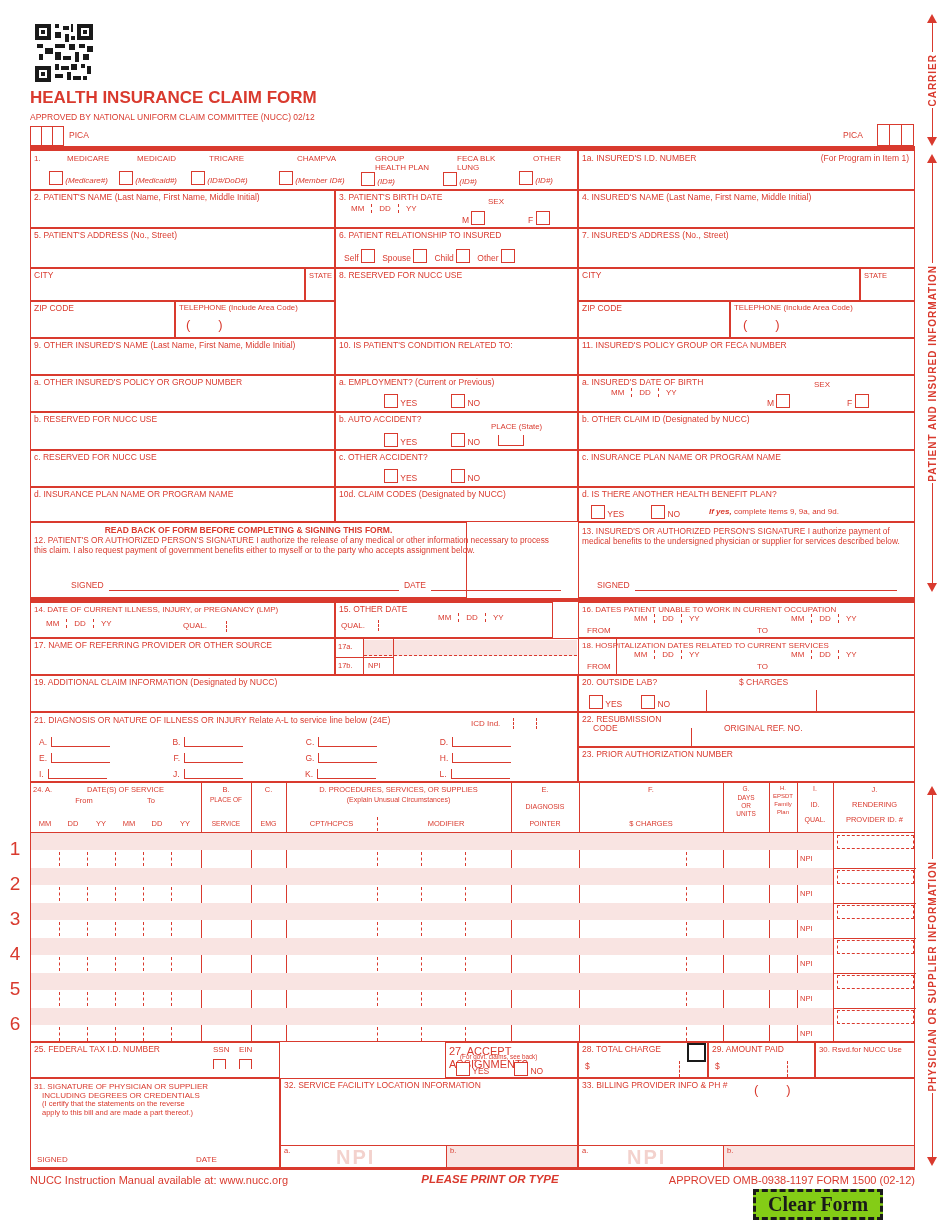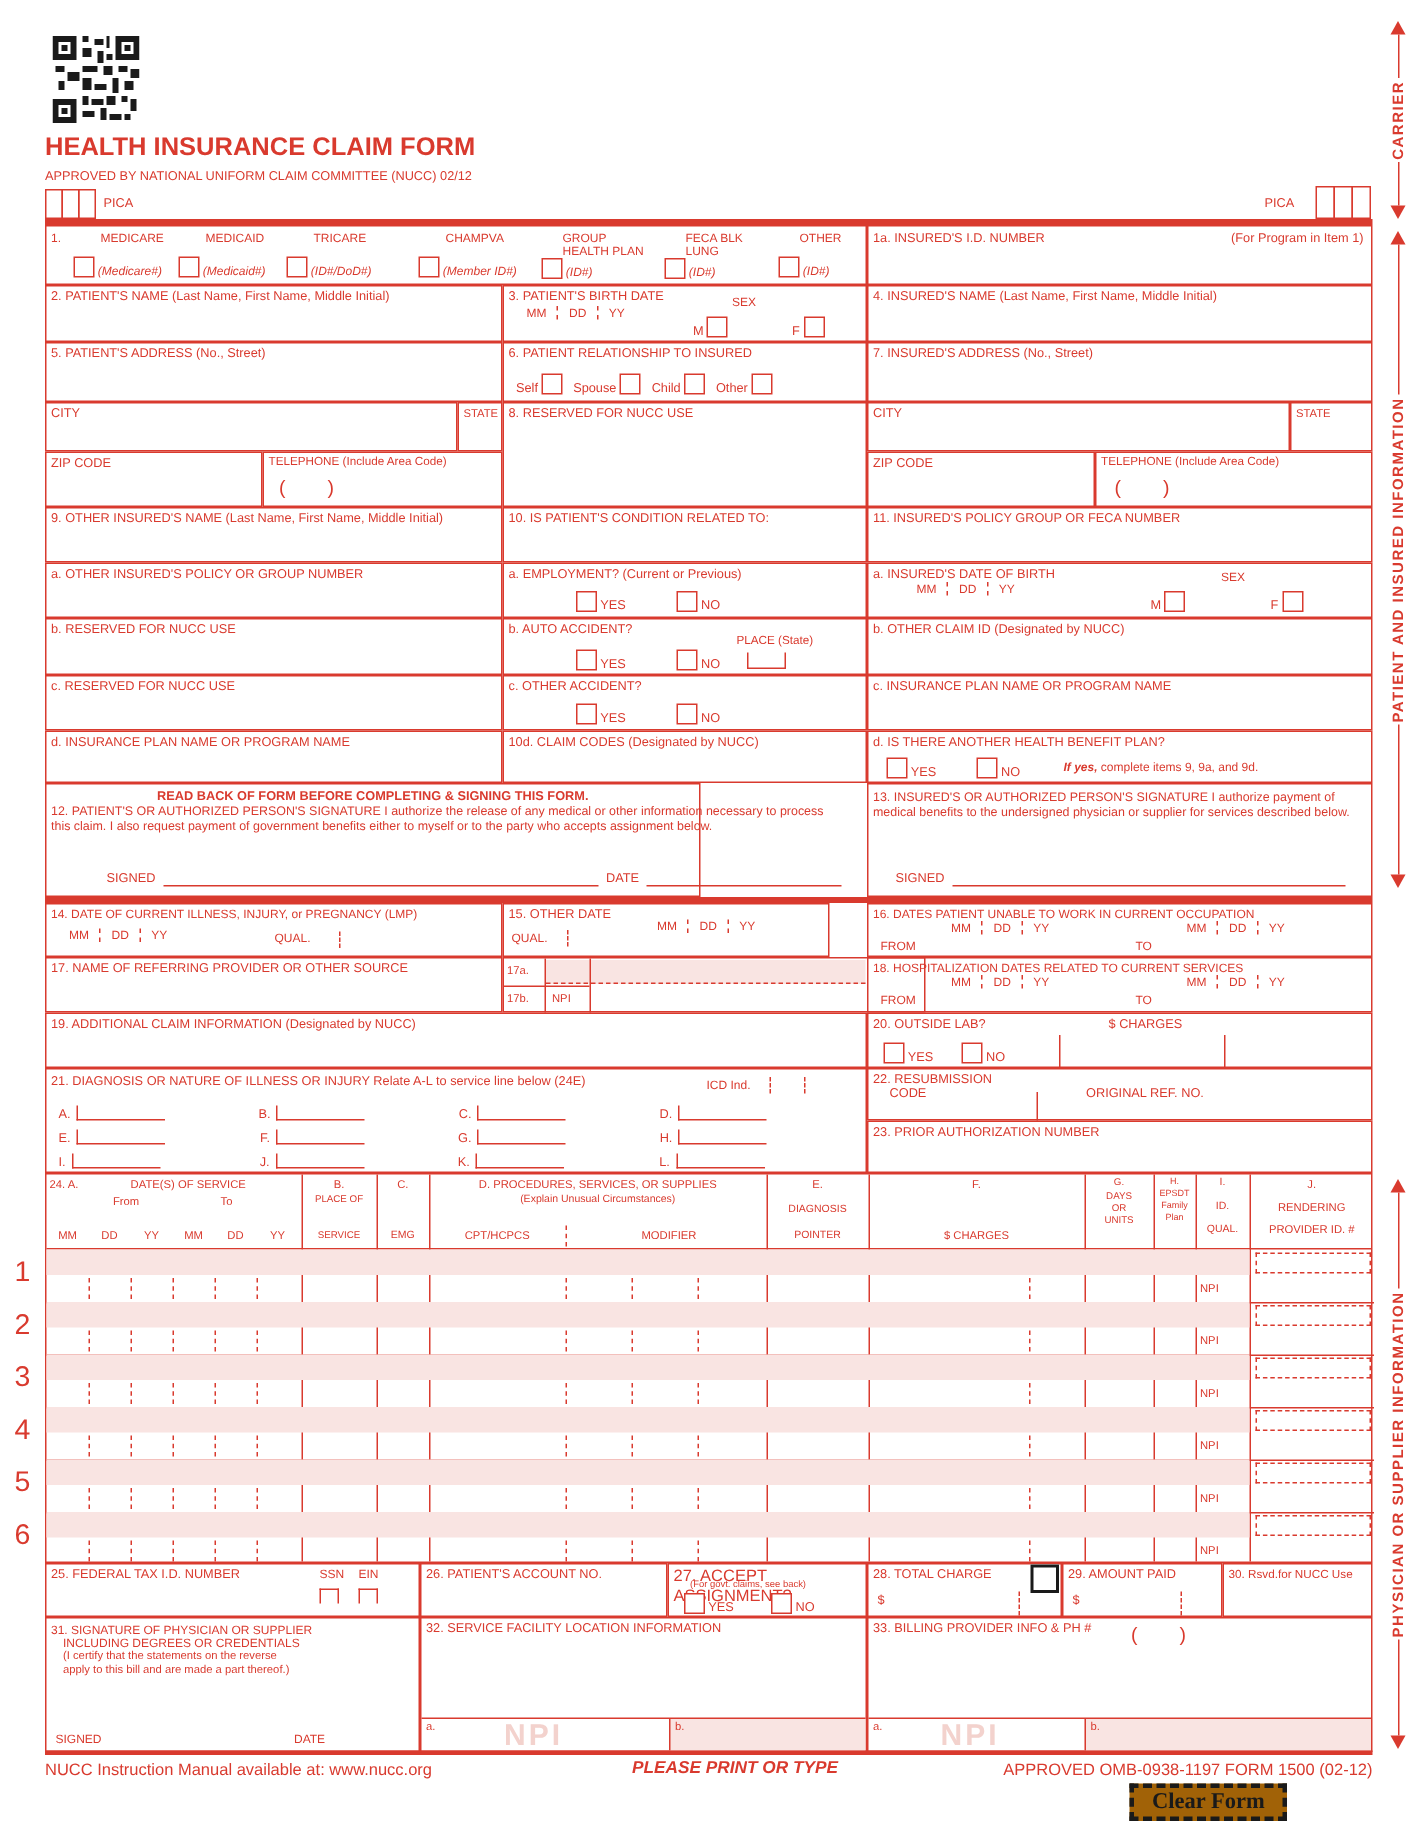--- a/index.html
+++ b/index.html
@@ -36,22 +36,22 @@
   .srow{position:absolute;left:0;width:885px;height:35px;border-bottom:1px solid var(--red);}
   .jbox{position:absolute;border:1px dashed var(--red);background:#fff;}
   .npi{position:absolute;font-size:7.5px;}
   .ticks i{position:absolute;width:0;border-left:1px dashed var(--red);}
   .opt{position:absolute;top:3px;font-size:8px;line-height:1.15;}
   .opt .nm{display:block;margin-left:18px;min-height:17px;}
   .opt .r2{display:block;white-space:nowrap;}
   .title{font-size:17px;font-weight:bold;letter-spacing:0;}
   .dline{display:inline-block;width:58px;height:9px;border-left:1px solid var(--red);border-bottom:1px solid var(--red);margin-left:4px;vertical-align:-2px;}
   .bkt{display:inline-block;width:13px;height:10px;border:1px solid var(--red);border-bottom:none;}
-  .clear-btn{position:absolute;border:3px dashed var(--black);color:var(--black);background:#a16207;
-             font-family:"Liberation Serif","DejaVu Serif",serif;font-weight:bold;font-size:15px;
+  .clear-btn{position:absolute;border:3px dashed var(--black);color:var(--black);background:#84cc16;
+             font-family:"Liberation Serif","DejaVu Serif",serif;font-weight:bold;font-size:20px;
              padding:1px 12px;cursor:pointer;}
   .blacksq{position:absolute;width:15px;height:15px;border:2px solid var(--black);background:#fff;}
   .parens{font-size:13px;letter-spacing:28px;}
 </style>
 </head>
 <body>
 
 <div id="page">
 
   <svg class="nb" style="left:35px;top:24px" width="58" height="58" viewBox="0 0 29 29">
@@ -522,21 +522,20 @@
   <div class="lnum" style="top:978px">5</div>
   <div class="lnum" style="top:1013px">6</div>
 
   <div class="bx" style="left:30px;top:1042px;width:250px;height:36px;padding:0">
     <span class="nb" style="left:3px;top:2px">25. FEDERAL TAX I.D. NUMBER</span>
     <span class="nb" style="left:182px;top:2px;font-size:8px">SSN</span>
     <span class="nb" style="left:208px;top:2px;font-size:8px">EIN</span>
     <span class="nb bkt" style="left:182px;top:16px"></span>
     <span class="nb bkt" style="left:208px;top:16px"></span>
   </div>
-  <div class="bx" style="left:280px;top:1042px;width:165px;height:36px"><span>26. PATIENT'S ACCOUNT NO.</span></div>
   <div class="bx" style="left:445px;top:1042px;width:133px;height:36px;padding:0">
     <span class="nb" style="left:3px;top:2px;font-size:11px">27. ACCEPT ASSIGNMENT?</span>
     <span class="nb" style="left:14px;top:10px;font-size:6.3px">(For govt. claims, see back)</span>
     <span class="nb" style="left:10px;top:19px"><span class="cb"></span> <span>YES</span></span>
     <span class="nb" style="left:68px;top:19px"><span class="cb"></span> <span>NO</span></span>
   </div>
   <div class="bx" style="left:578px;top:1042px;width:130px;height:36px;padding:0">
     <span class="nb" style="left:3px;top:2px">28. TOTAL CHARGE</span>
     <span class="nb" style="left:6px;top:19px">$</span>
     <span class="vld" style="left:100px;top:18px;height:16px"></span>

